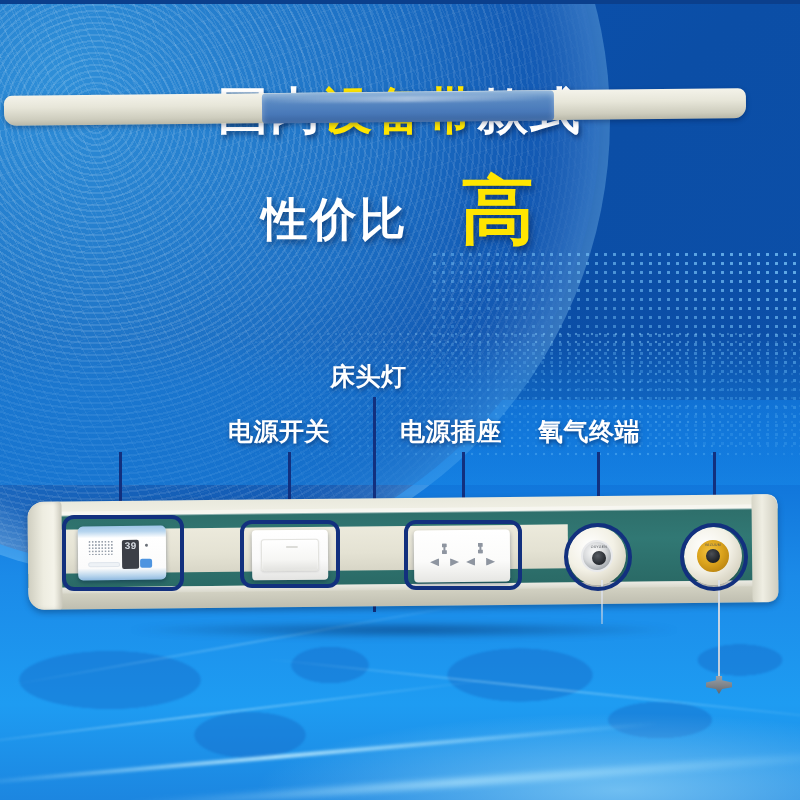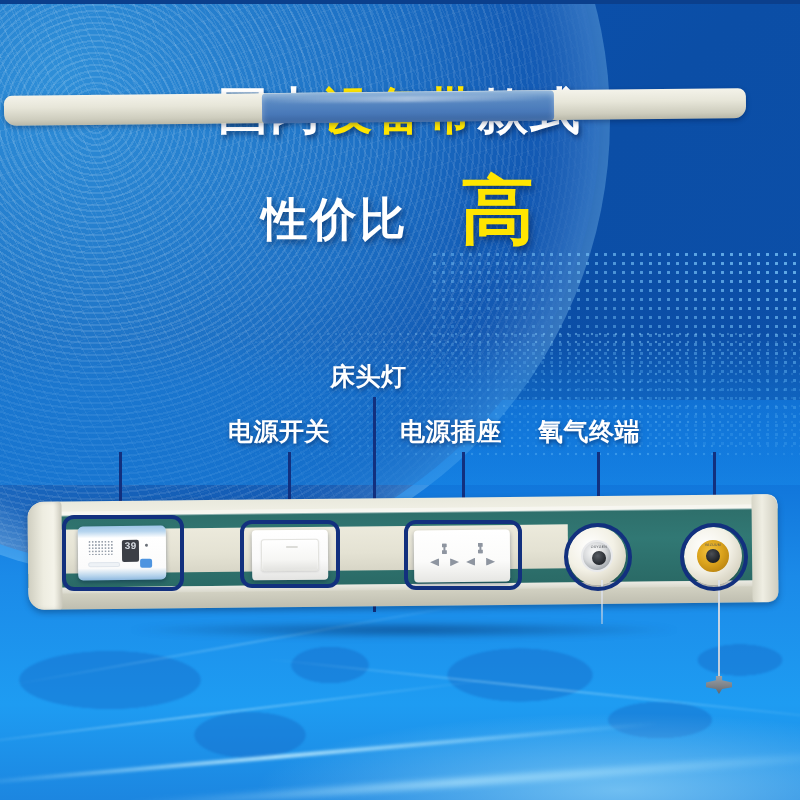--- a/index.html
+++ b/index.html
@@ -222,21 +222,21 @@
     box-shadow:0 2px 4px rgba(0,20,60,.4);
     transform:rotate(-0.6deg);
   }
   .ic-grille{
     position:absolute; left:10px; top:14px; width:26px; height:15px;
     background-image:radial-gradient(circle, rgba(120,130,145,.75) .8px, rgba(0,0,0,0) 1.1px);
     background-size:3.2px 3.2px;
     border-radius:3px;
   }
   .ic-screen{
-    position:absolute; left:44px; top:14px; width:17px; height:22px;
+    position:absolute; left:44px; top:14px; width:17px; height:29px;
     background:#3c3f46; border-radius:2px;
     color:#d6dbe2; font-size:10px; font-weight:bold; line-height:13px; text-align:center;
     font-family:"Liberation Mono","DejaVu Sans Mono",monospace;
   }
   .ic-dot{ position:absolute; left:67px; top:18px; width:3px; height:3px; border-radius:50%; background:#6a7078; }
   .ic-slot{ position:absolute; left:10px; top:36px; width:32px; height:5px; background:#eef2f6; border-radius:3px; border:1px solid #dfe5ec; }
   .ic-btn{ position:absolute; left:62px; top:33px; width:12px; height:9px; background:#4d94e0; border-radius:2px; }
 
   
   .switch{

